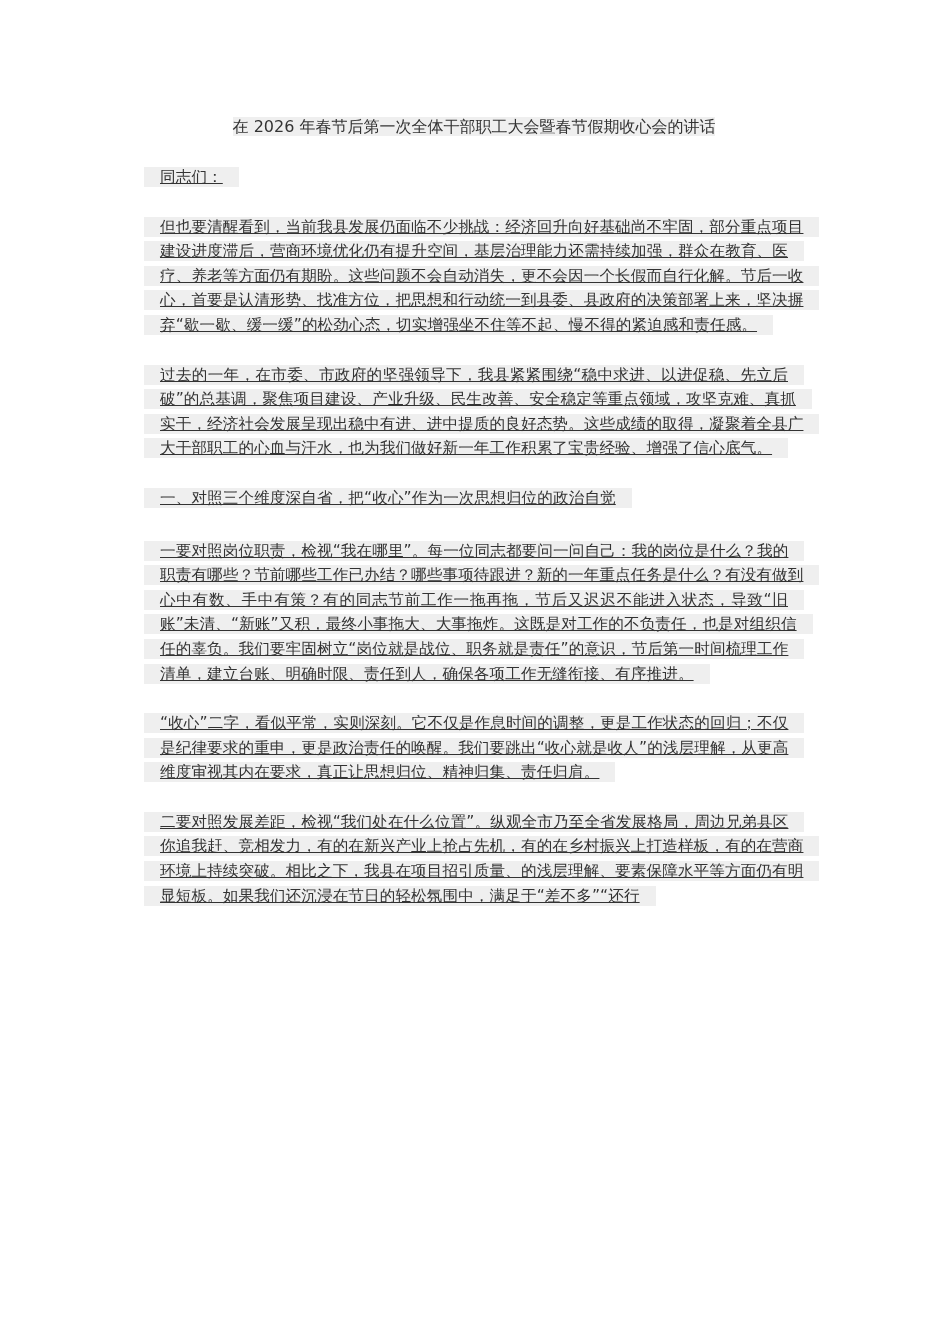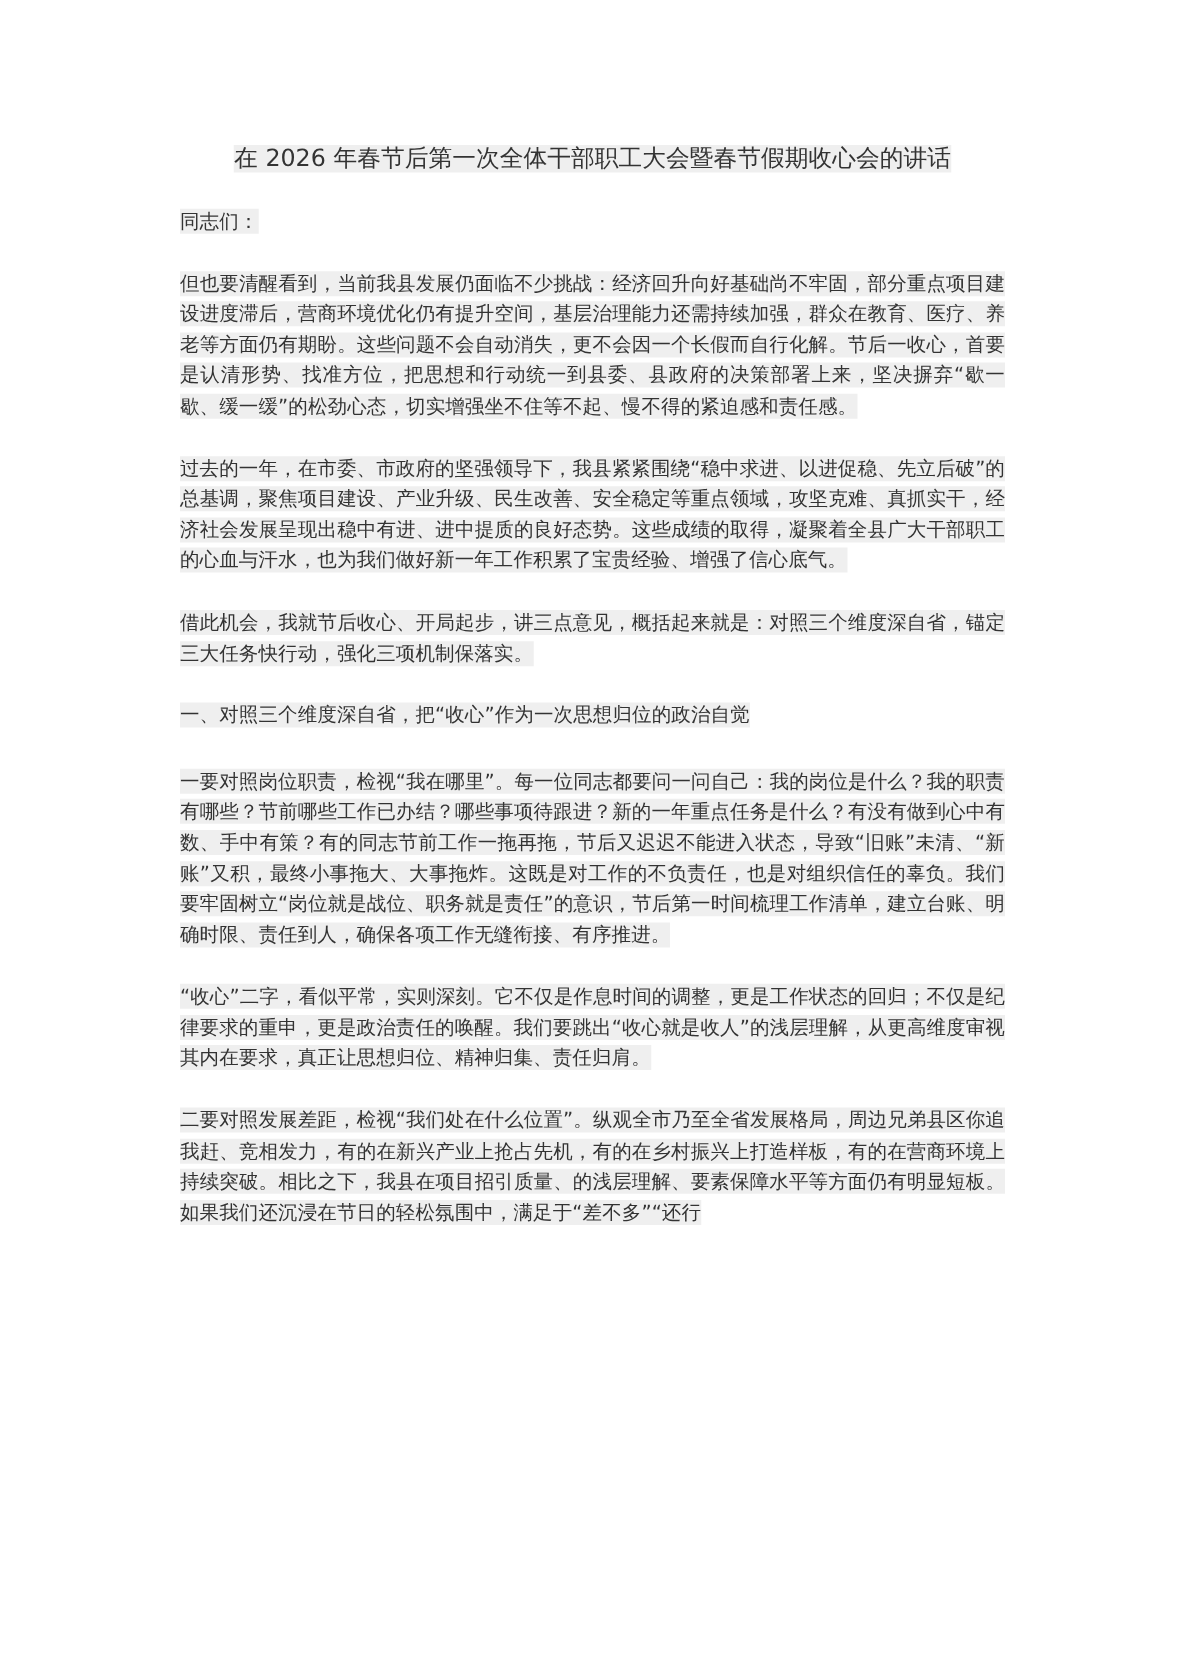--- a/index.html
+++ b/index.html
@@ -1,31 +1,30 @@
 <!DOCTYPE html>
 <html><head>
 <meta charset="utf-8">
 <style>
   html, body { margin: 0; padding: 0; background: #ffffff; }
   body { width: 950px; height: 1344px; overflow: hidden; position: relative;
          font-family: "DejaVu Sans", "Liberation Sans", sans-serif; color: #333333; }
   .page { position: absolute; left: 144px; top: 115px; width: 660px; }
-  .title { text-align: center; font-size: 19px; line-height: 24px; margin: 0 0 26px 0; }
+  .title { text-align: center; font-size: 16px; line-height: 24px; margin: 0 0 26px 0; }
   .title span, .para span { background: #efefef; }
   .para { font-size: 15.6px; line-height: 24.6px; margin: 0 0 25px 0;
           text-align: justify; letter-spacing: 0.1px; }
-  .para span { box-decoration-break: clone; -webkit-box-decoration-break: clone; padding: 1px 0; }
+  .para span { box-decoration-break: clone; -webkit-box-decoration-break: clone; padding: 1px 16px; text-decoration: underline; }
   .heading { margin-bottom: 28px; }
 </style>
 </head>
 <body>
 
 <div class="page">
   <div class="title"><span>在 2026 年春节后第一次全体干部职工大会暨春节假期收心会的讲话</span></div>
   <div class="para"><span>同志们：</span></div>
   <div class="para"><span>但也要清醒看到，当前我县发展仍面临不少挑战：经济回升向好基础尚不牢固，部分重点项目建设进度滞后，营商环境优化仍有提升空间，基层治理能力还需持续加强，群众在教育、医疗、养老等方面仍有期盼。这些问题不会自动消失，更不会因一个长假而自行化解。节后一收心，首要是认清形势、找准方位，把思想和行动统一到县委、县政府的决策部署上来，坚决摒弃“歇一歇、缓一缓”的松劲心态，切实增强坐不住等不起、慢不得的紧迫感和责任感。</span></div>
   <div class="para"><span>过去的一年，在市委、市政府的坚强领导下，我县紧紧围绕“稳中求进、以进促稳、先立后破”的总基调，聚焦项目建设、产业升级、民生改善、安全稳定等重点领域，攻坚克难、真抓实干，经济社会发展呈现出稳中有进、进中提质的良好态势。这些成绩的取得，凝聚着全县广大干部职工的心血与汗水，也为我们做好新一年工作积累了宝贵经验、增强了信心底气。</span></div>
-  <div class="para"><span>借此机会，我就节后收心、开局起步，讲三点意见，概括起来就是：对照三个维度深自省，锚定三大任务快行动，强化三项机制保落实。</span></div>
   <div class="para heading"><span>一、对照三个维度深自省，把“收心”作为一次思想归位的政治自觉</span></div>
   <div class="para"><span>一要对照岗位职责，检视“我在哪里”。每一位同志都要问一问自己：我的岗位是什么？我的职责有哪些？节前哪些工作已办结？哪些事项待跟进？新的一年重点任务是什么？有没有做到心中有数、手中有策？有的同志节前工作一拖再拖，节后又迟迟不能进入状态，导致“旧账”未清、“新账”又积，最终小事拖大、大事拖炸。这既是对工作的不负责任，也是对组织信任的辜负。我们要牢固树立“岗位就是战位、职务就是责任”的意识，节后第一时间梳理工作清单，建立台账、明确时限、责任到人，确保各项工作无缝衔接、有序推进。</span></div>
   <div class="para"><span>“收心”二字，看似平常，实则深刻。它不仅是作息时间的调整，更是工作状态的回归；不仅是纪律要求的重申，更是政治责任的唤醒。我们要跳出“收心就是收人”的浅层理解，从更高维度审视其内在要求，真正让思想归位、精神归集、责任归肩。</span></div>
   <div class="para"><span>二要对照发展差距，检视“我们处在什么位置”。纵观全市乃至全省发展格局，周边兄弟县区你追我赶、竞相发力，有的在新兴产业上抢占先机，有的在乡村振兴上打造样板，有的在营商环境上持续突破。相比之下，我县在项目招引质量、的浅层理解、要素保障水平等方面仍有明显短板。如果我们还沉浸在节日的轻松氛围中，满足于“差不多”“还行</span></div>
 </div>
 
 </body></html>

